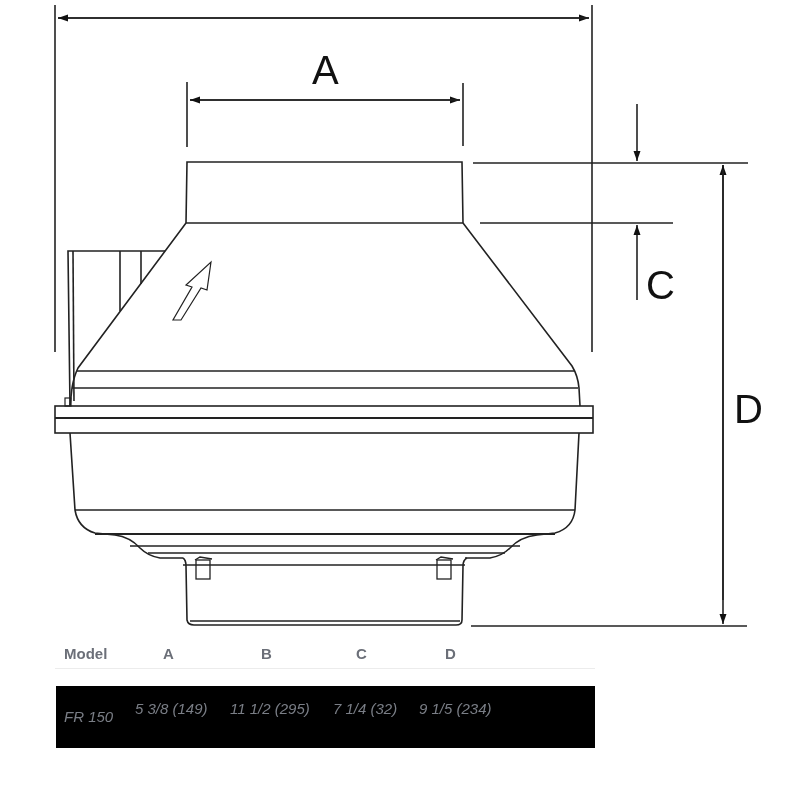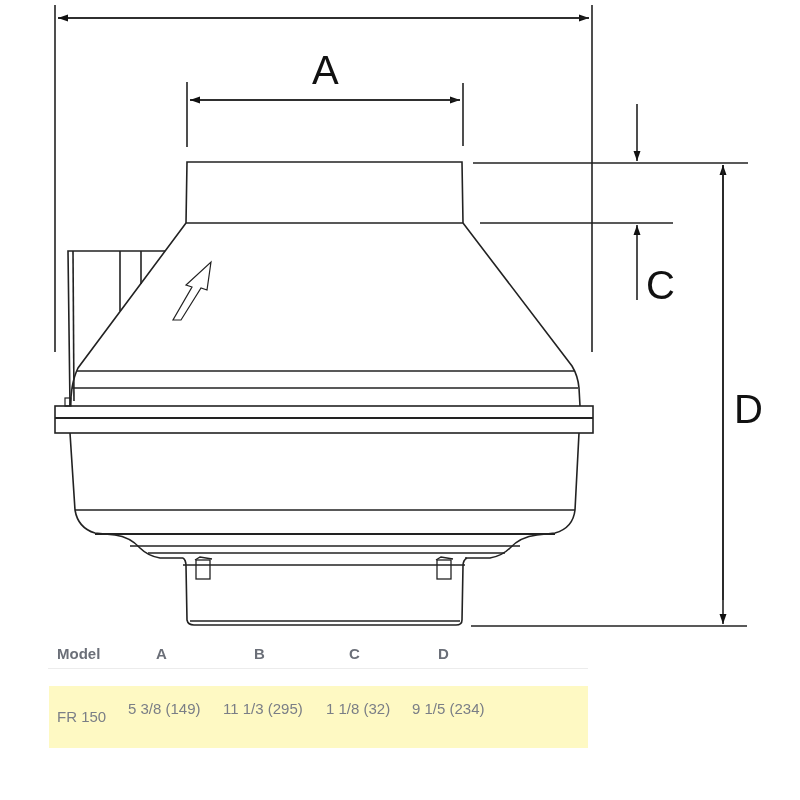--- a/index.html
+++ b/index.html
@@ -1,22 +1,22 @@
 <!DOCTYPE html>
 <html><head>
 <meta charset="utf-8">
 <style>
   html, body { margin: 0; padding: 0; background: #ffffff; }
   body { width: 800px; height: 800px; position: relative; overflow: hidden; font-family: "Liberation Sans", sans-serif; }
   #diagram { position: absolute; left: 0; top: 0; width: 800px; height: 640px; }
   .dim-label { font-family: "Liberation Sans", sans-serif; font-size: 40px; fill: #111; }
-  #spec-table { position: absolute; left: 48px; top: 636px; width: 540px; }
+  #spec-table { position: absolute; left: 55px; top: 636px; width: 540px; }
   .thead { position: relative; height: 32px; border-bottom: 1.5px solid #ececec; }
   .th { position: absolute; top: 9px; font-size: 15px; font-weight: bold; color: #6b6f78; }
-  .trow { position: absolute; left: 1px; top: 50px; width: 539px; height: 62px; background: #fef9c3; }
+  .trow { position: absolute; left: 1px; top: 50px; width: 539px; height: 62px; background: #000000; font-style: italic; }
   .td { position: absolute; font-size: 15px; color: #7a7e86; white-space: nowrap; }
 </style>
 </head>
 <body>
 
 <svg id="diagram" viewBox="0 0 800 640" xmlns="http://www.w3.org/2000/svg">
   <defs>
     <marker id="ah" viewBox="0 0 10 10" refX="10" refY="5" markerWidth="10" markerHeight="10" markerUnits="userSpaceOnUse" orient="auto">
       <path d="M0,1.5 L10,5 L0,8.5 z" fill="#111"></path>
     </marker>
@@ -105,17 +105,17 @@
   <div class="thead">
     <span class="th" style="left:9px">Model</span>
     <span class="th" style="left:108px">A</span>
     <span class="th" style="left:206px">B</span>
     <span class="th" style="left:301px">C</span>
     <span class="th" style="left:390px">D</span>
   </div>
   <div class="trow">
     <span class="td" style="left:8px; top:22px">FR 150</span>
     <span class="td" style="left:79px; top:14px">5 3/8 (149)</span>
-    <span class="td" style="left:174px; top:14px">11 1/3 (295)</span>
-    <span class="td" style="left:277px; top:14px">1 1/8 (32)</span>
+    <span class="td" style="left:174px; top:14px">11 1/2 (295)</span>
+    <span class="td" style="left:277px; top:14px">7 1/4 (32)</span>
     <span class="td" style="left:363px; top:14px">9 1/5 (234)</span>
   </div>
 </div>
 
 </body></html>

